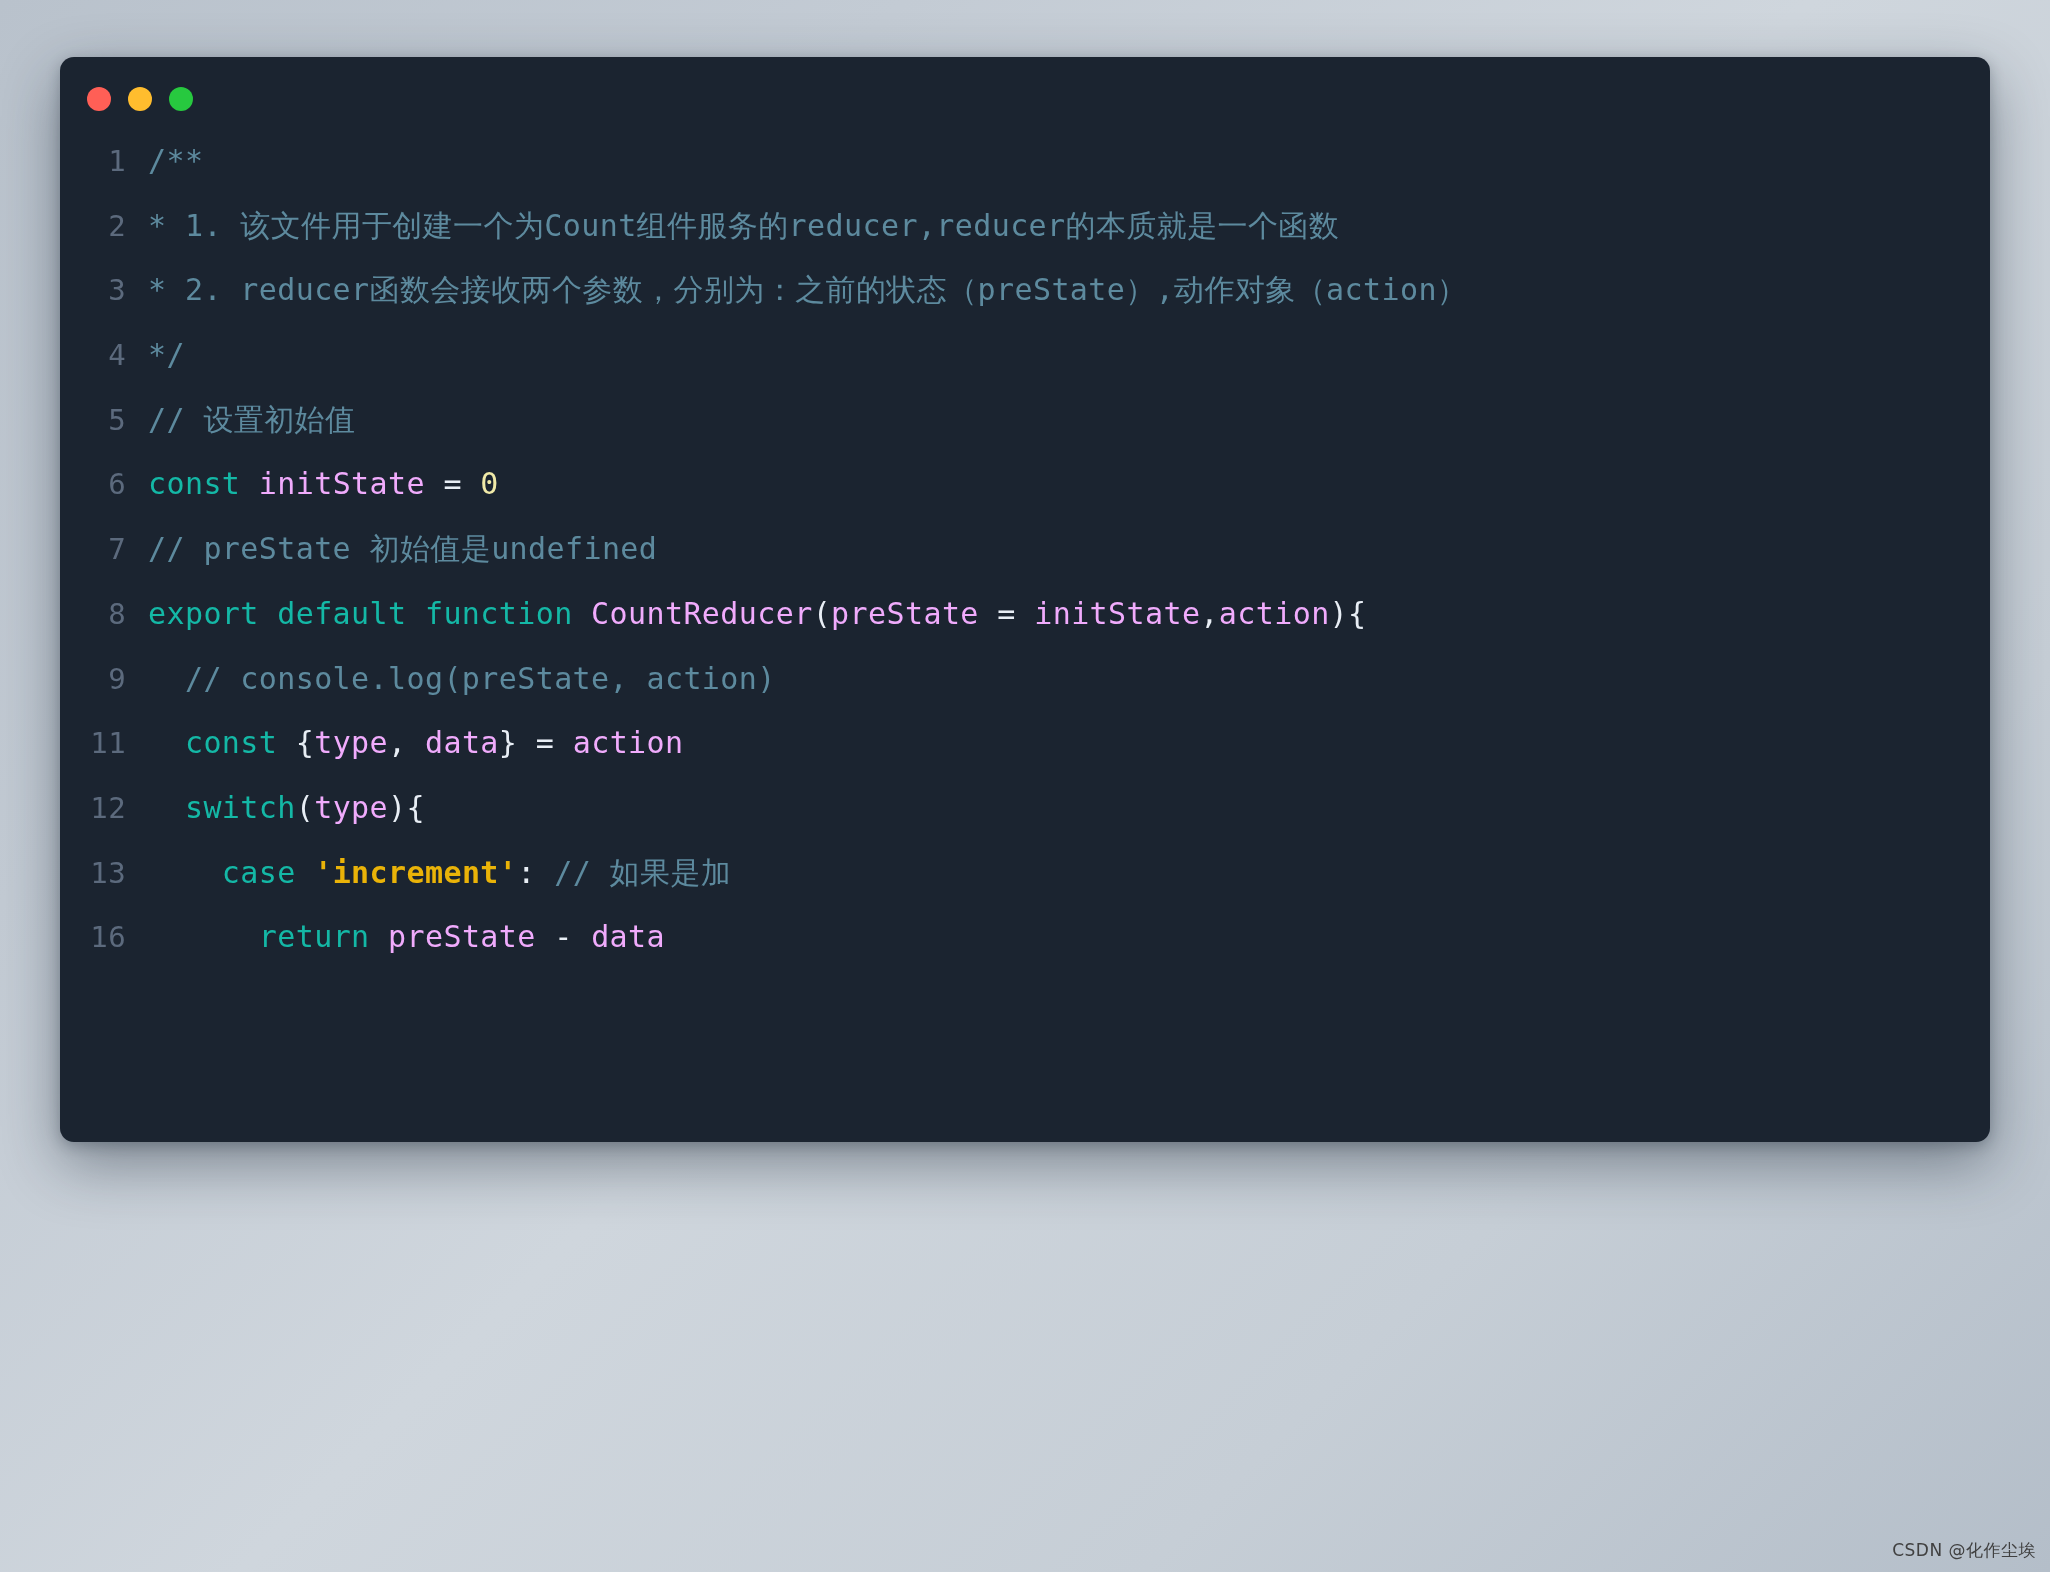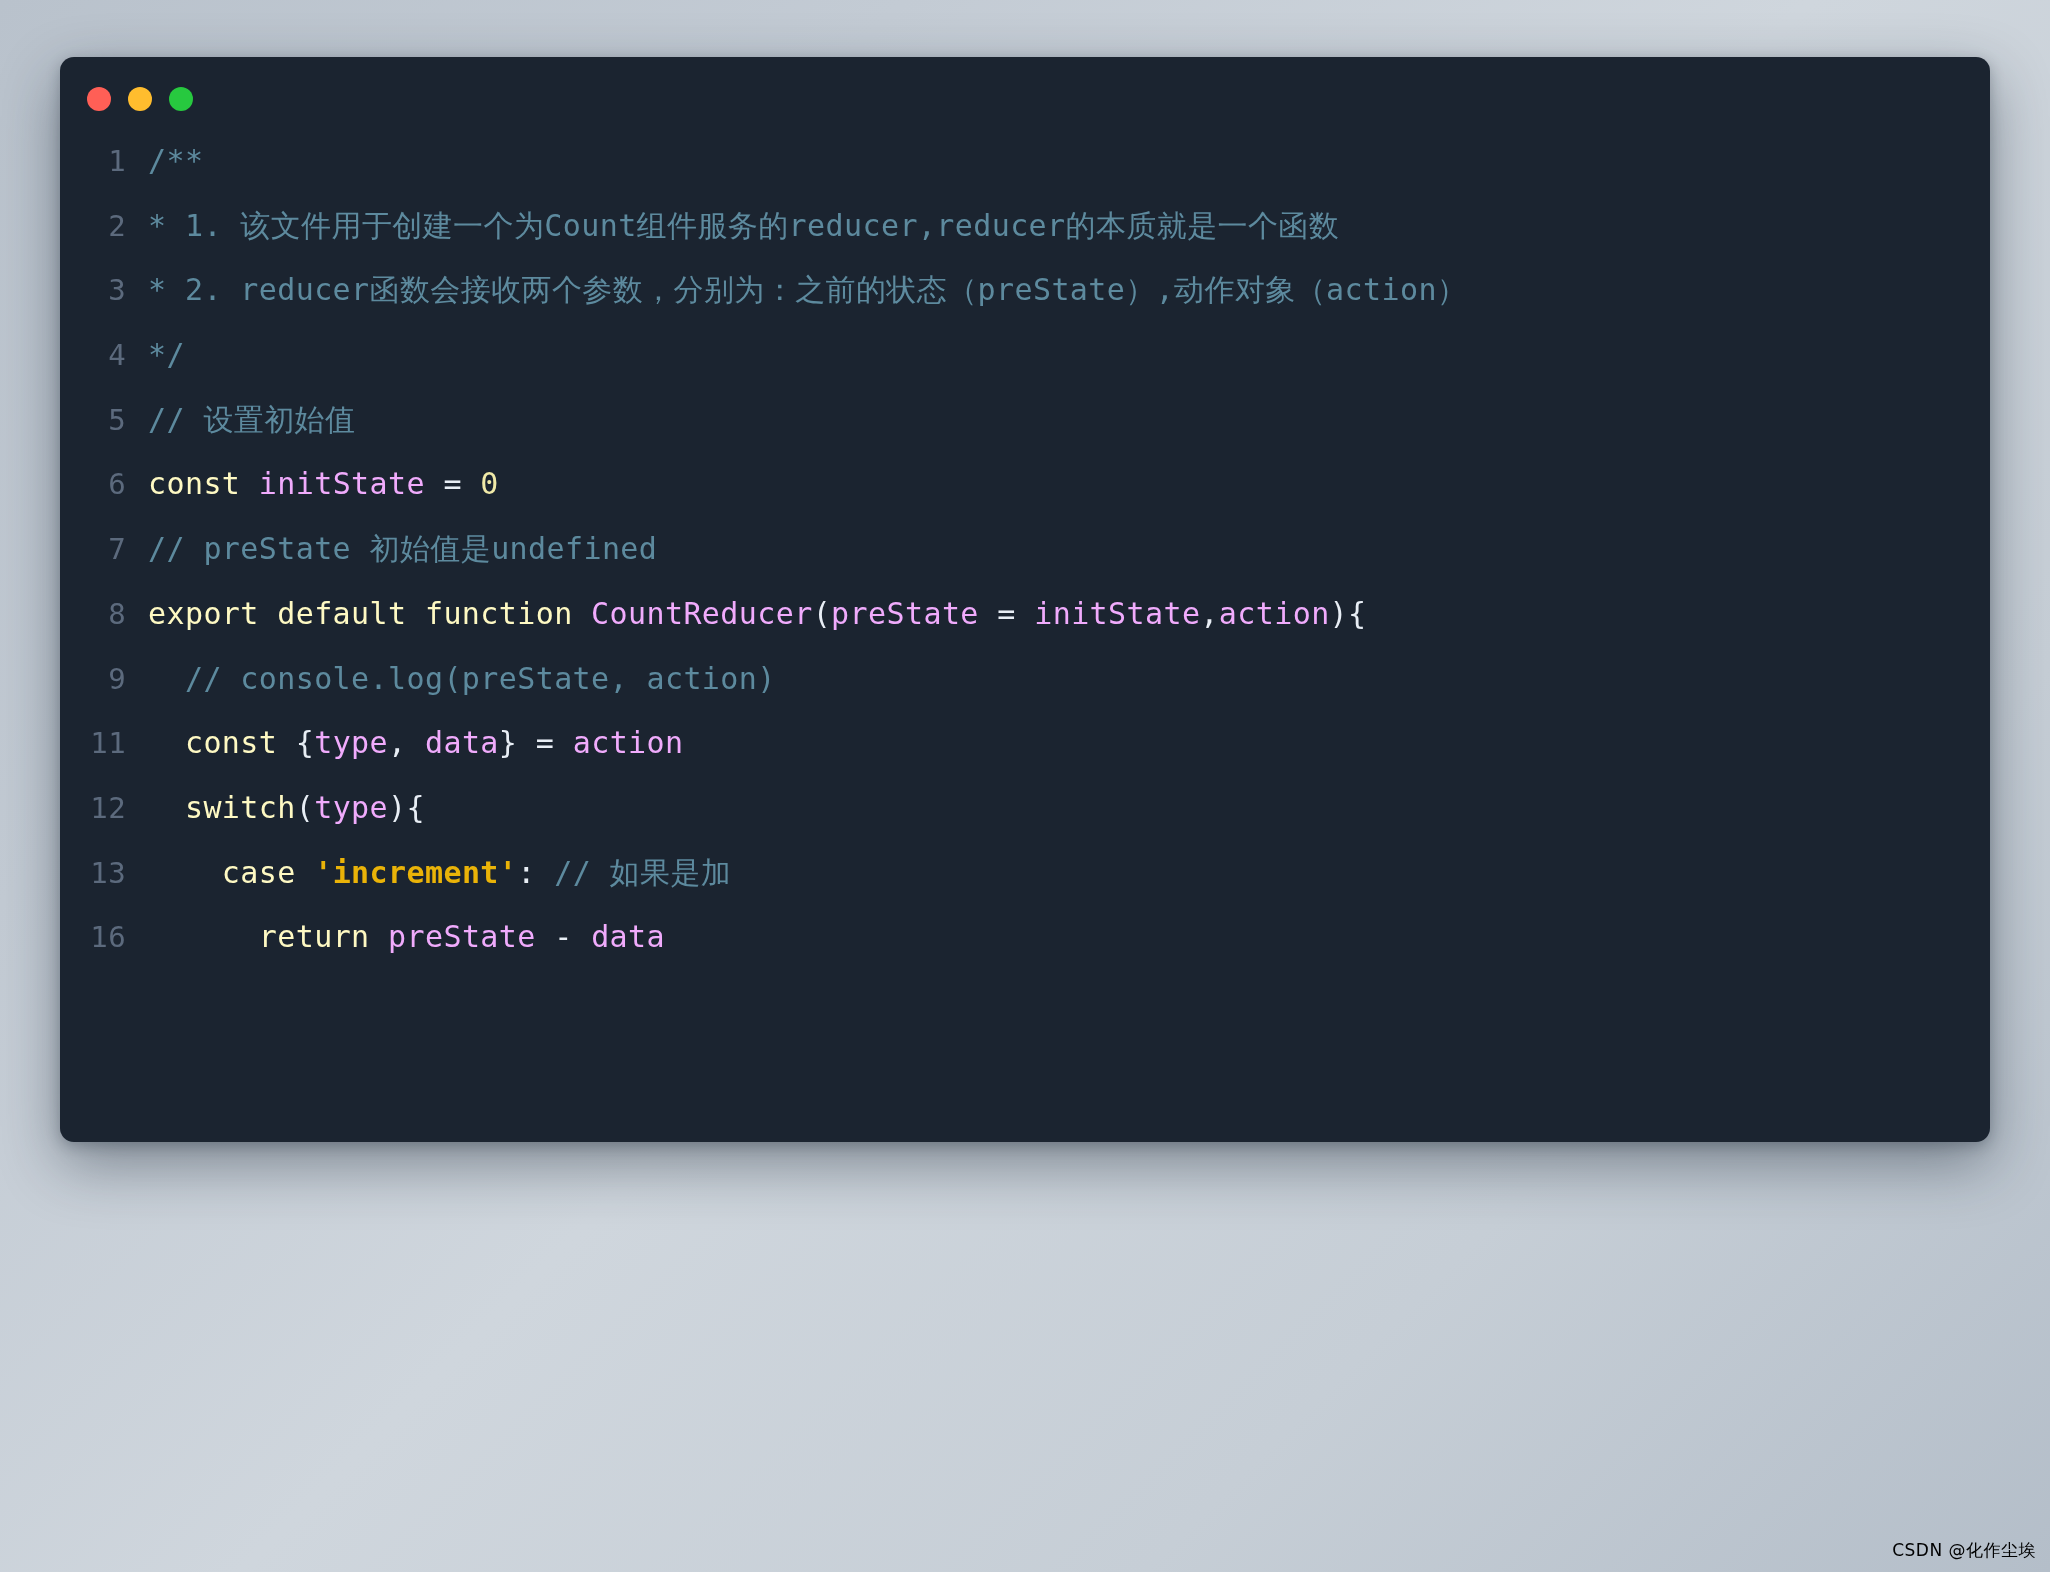--- a/index.html
+++ b/index.html
@@ -74,35 +74,35 @@
     user-select: none;
   }
   .line-code {
     flex: 1 1 auto;
     white-space: pre;
     color: #cdd6e3;
   }
 
   
   .t-comment  { color: #5d8a9e; }
-  .t-keyword  { color: #fef9c3; }
+  .t-keyword  { color: #14b8a6; }
   .t-ident    { color: #f0abfc; }
   .t-string   { color: #eab308; font-weight: bold; }
   .t-number   { color: #f0eaa8; }
   .t-punct    { color: #e8eef5; }
   .t-plain    { color: #d8e1ea; }
 
   
   #watermark {
     position: absolute;
     right: 14px;
     bottom: 10px;
     font-family: "DejaVu Sans", "Liberation Sans", sans-serif;
     font-size: 17px;
-    color: #000000;
+    color: #404040;
     letter-spacing: 0.5px;
     user-select: none;
   }
 </style>
 </head>
 <body>
 
 <div id="code-window">
 
   <div id="window-controls">

